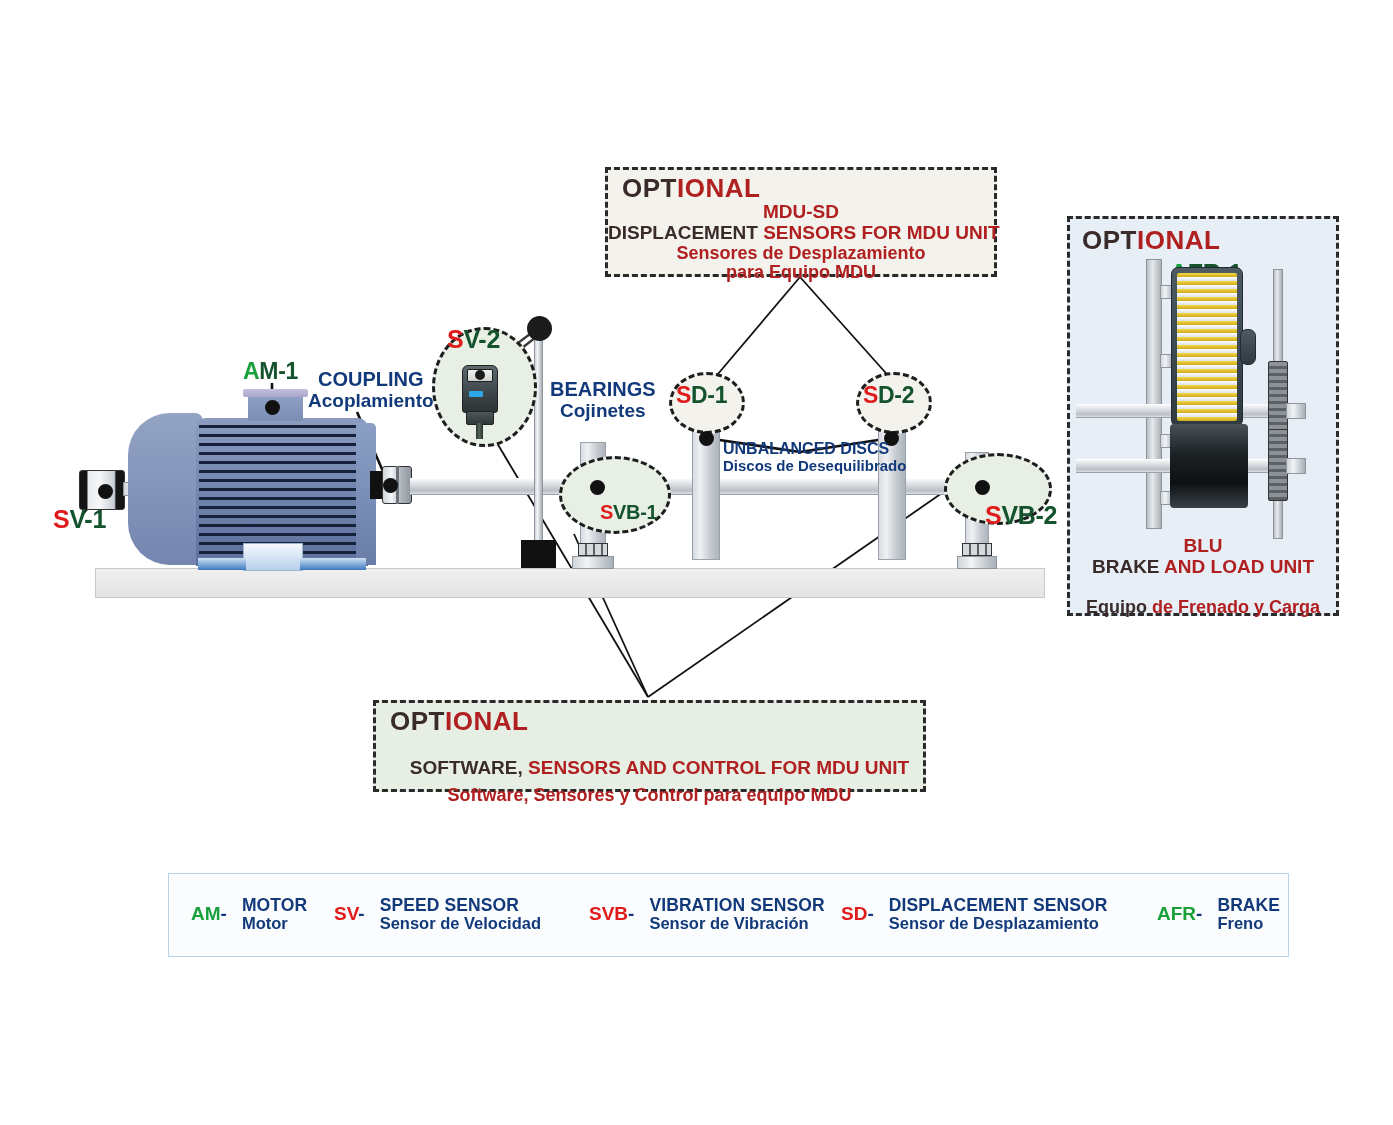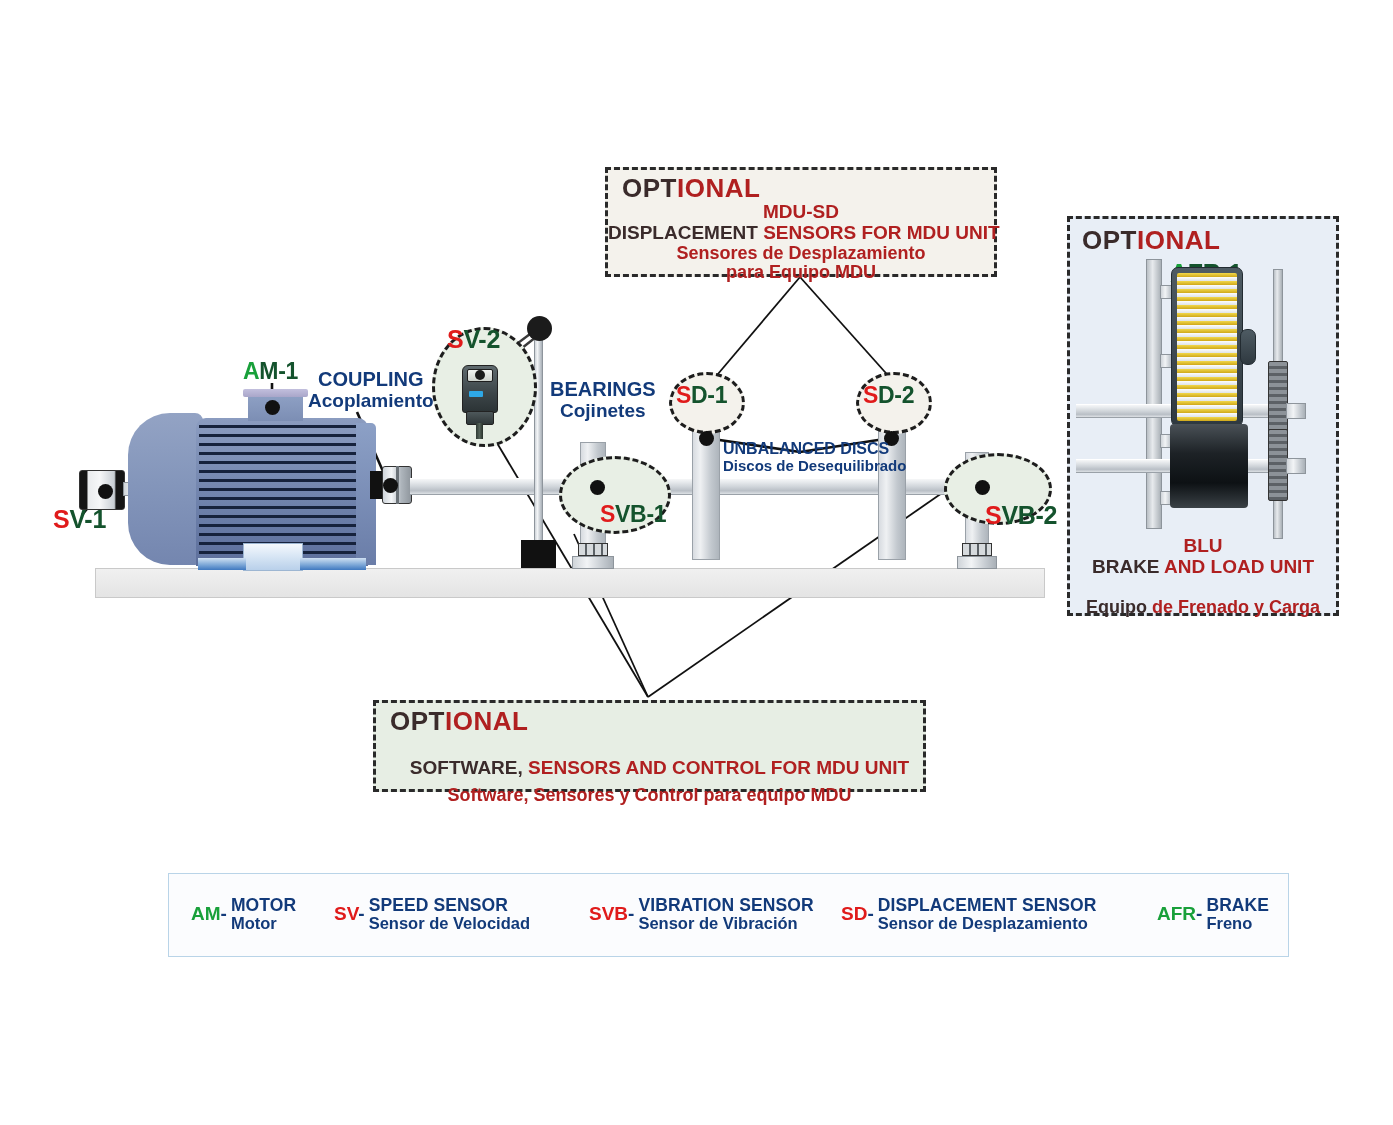--- a/index.html
+++ b/index.html
@@ -125,21 +125,21 @@
   #legend {
     position:absolute;
     border:1px solid #b9d4e8;
     background:#fbfcfe;
   }
   .leg-item { position:absolute; display:flex; align-items:center; }
   .leg-code { font-weight:bold; font-size:19px; white-space:nowrap; }
   .leg-code .g { color:#18a03a; }
   .leg-code .r { color:#e01b1b; }
   .leg-code .n { color:#123a7a; }
-  .leg-txt { margin-left:4px; color:#123a7a; font-weight:bold; line-height:1.08; }
+  .leg-txt { margin-left:15px; color:#123a7a; font-weight:bold; line-height:1.08; }
   .leg-en { font-size:17.5px; letter-spacing:0.1px; }
   .leg-es { font-size:16.5px; }
 
   
   .afr-hub {
     position:absolute;
     background:linear-gradient(180deg,#4e5b63,#2f3940);
     border-radius:7px;
     border:1px solid #222b31;
   }
@@ -302,21 +302,21 @@
   </div>
 
   <div class="code" style="left:243px; top:358px; font-size:23px;">
     <span class="green">A</span><span class="c2">M-1</span>
   </div>
 
   <div class="code" style="left:447px; top:325px; font-size:25px;">
     <span class="red">S</span><span class="c2">V-2</span>
   </div>
 
-  <div class="code" style="left:600px; top:501px; font-size:23px;">
+  <div class="code" style="left:600px; top:501px; font-size:20px;">
     <span class="red">S</span><span class="c2">VB-1</span>
   </div>
 
   <div class="code" style="left:985px; top:501px; font-size:25px;">
     <span class="red">S</span><span class="c2">VB-2</span>
   </div>
 
   <div class="code" style="left:676px; top:382px; font-size:23px;">
     <span class="red">S</span><span class="c2">D-1</span>
   </div>

